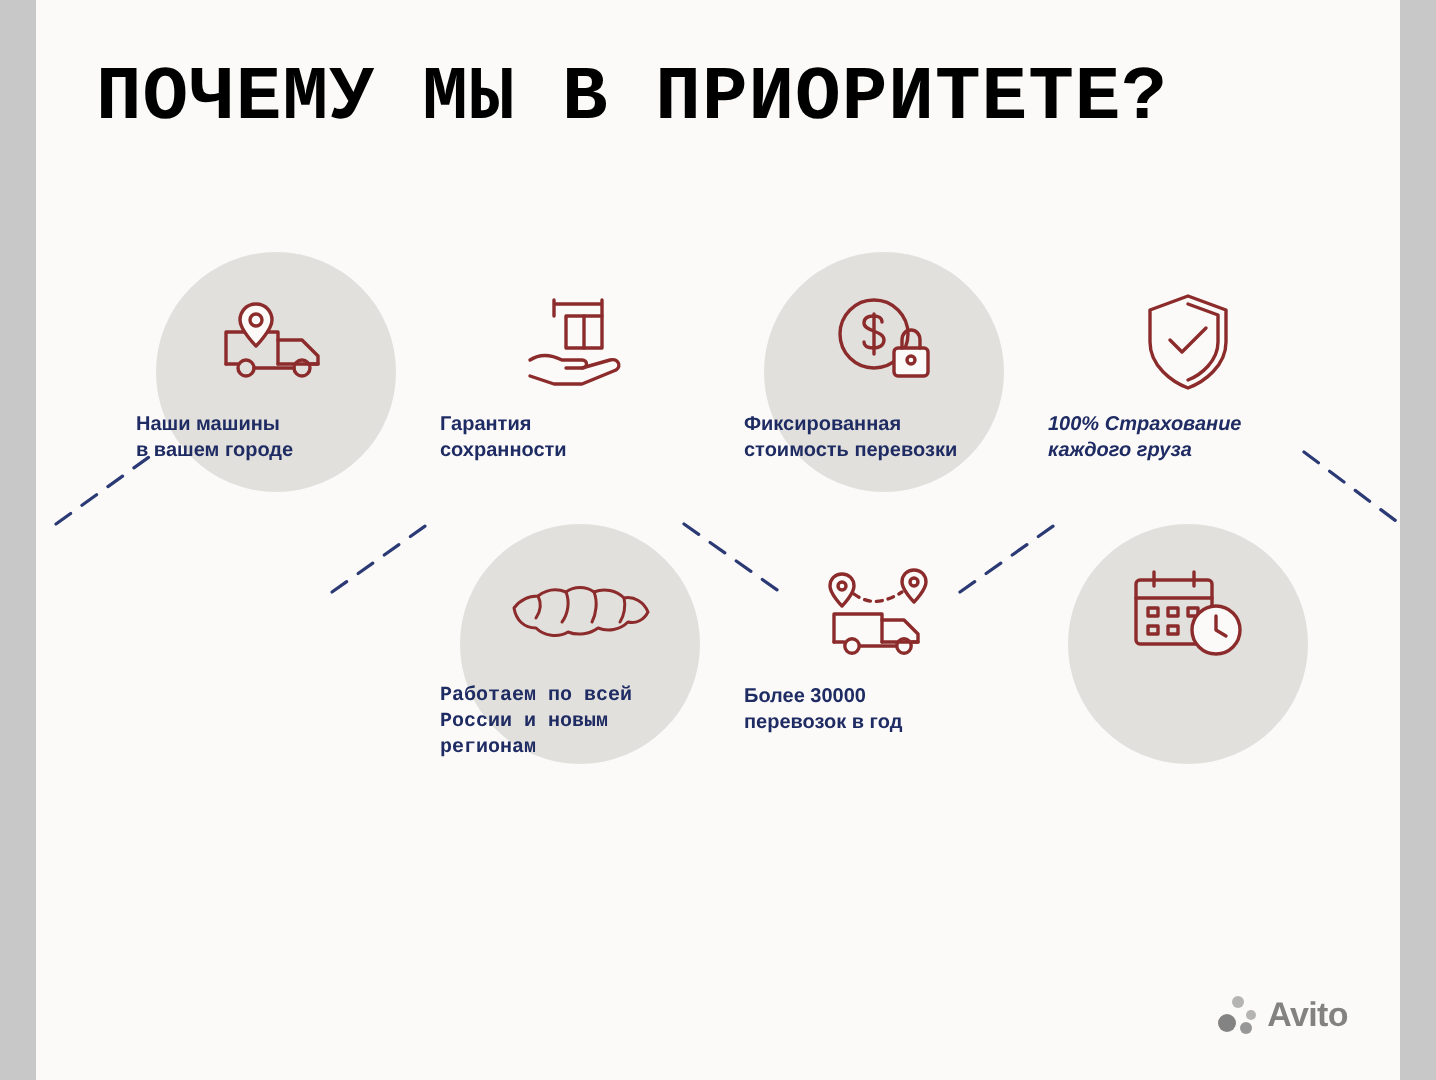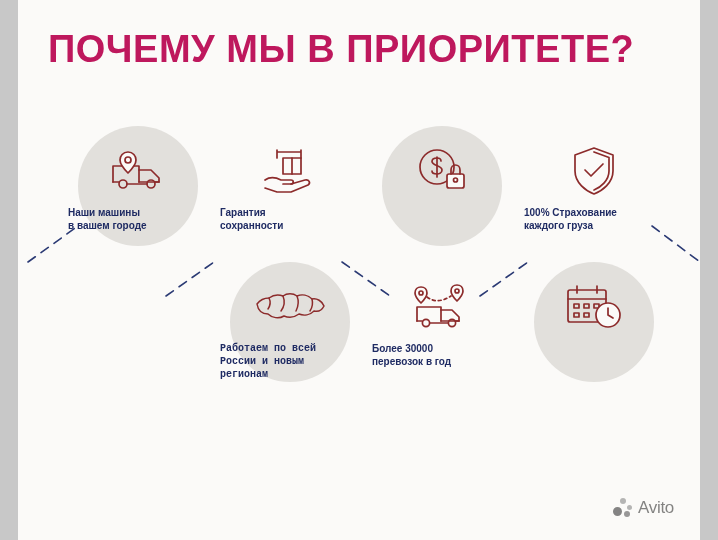--- a/index.html
+++ b/index.html
@@ -38,22 +38,22 @@
     background: #fbfaf8;
   }
 
   .title {
     position: absolute;
     left: 30px;
     top: 28px;
     font-size: 38px;
     font-weight: bold;
     letter-spacing: 0.5px;
-    color: #be185d;
-    font-family: Liberation Sans, sans-serif;
+    color: #000000;
+    font-family: Liberation Mono, monospace;
     white-space: nowrap;
   }
 
   
   .lines {
     position: absolute;
     left: 0;
     top: 0;
     width: 682px;
     height: 540px;
@@ -104,21 +104,21 @@
     position: absolute;
     border-radius: 50%;
     display: block;
   }
   .avito-d1 { width: 9px;  height: 9px;  left: 0;   top: 9px;  background: #3c3c3c; }
   .avito-d2 { width: 6px;  height: 6px;  left: 7px; top: 0;    background: #8a8a8a; }
   .avito-d3 { width: 5px;  height: 5px;  left: 14px;top: 7px;  background: #8a8a8a; }
   .avito-d4 { width: 6px;  height: 6px;  left: 11px;top: 13px; background: #5c5c5c; }
   .avito-text {
     font-size: 17px;
-    font-weight: normal;
+    font-weight: bold;
     color: #3a3a3a;
     letter-spacing: -0.3px;
   }
 </style>
 </head>
 <body>
 
 <div id="root">
   <div class="gutter left"></div>
   <div class="gutter right"></div>
@@ -175,23 +175,25 @@
       <div class="icon-wrap" style="margin-top:14px;">
         <svg width="58" height="50" viewBox="0 0 58 50" fill="none" stroke="#8c2b2b" stroke-width="1.7" stroke-linecap="round" stroke-linejoin="round">
           <circle cx="24" cy="21" r="17"></circle>
           <path d="M24 11 L24 31"></path>
           <path d="M28 15 C28 13 26 12 24 12 C21 12 19 13 19 15.5 C19 20 29 19 29 24 C29 27 26 28 24 28 C21 28 19 27 19 25"></path>
           <rect x="34" y="28" width="17" height="14" rx="2" fill="#fbfaf8"></rect>
           <path d="M38 28 L38 24 C38 21 40 19 42.5 19 C45 19 47 21 47 24 L47 28"></path>
           <circle cx="42.5" cy="34" r="2"></circle>
         </svg>
       </div>
-    </div>
-
-    <div class="node" style="left:506px; top:126px;">
+      <div class="node-label">Фиксированная
+стоимость перевозки</div>
+    </div>
+
+    <div class="node" style="left:506px; top:126px;font-style:italic;">
       <div class="icon-wrap" style="margin-top:14px;">
         <svg width="52" height="52" viewBox="0 0 52 52" fill="none" stroke="#8c2b2b" stroke-width="1.7" stroke-linecap="round" stroke-linejoin="round">
           <path d="M26 3 L45 10 L45 26 C45 38 34 46 26 49 C18 46 7 38 7 26 L7 10 Z"></path>
           <path d="M26 7 L41 12.5 L41 26 C41 35.5 32.5 42.5 26 45"></path>
           <path d="M17 25 L23 31 L35 19"></path>
         </svg>
       </div>
       <div class="node-label">100% Страхование
 каждого груза</div>
     </div>

